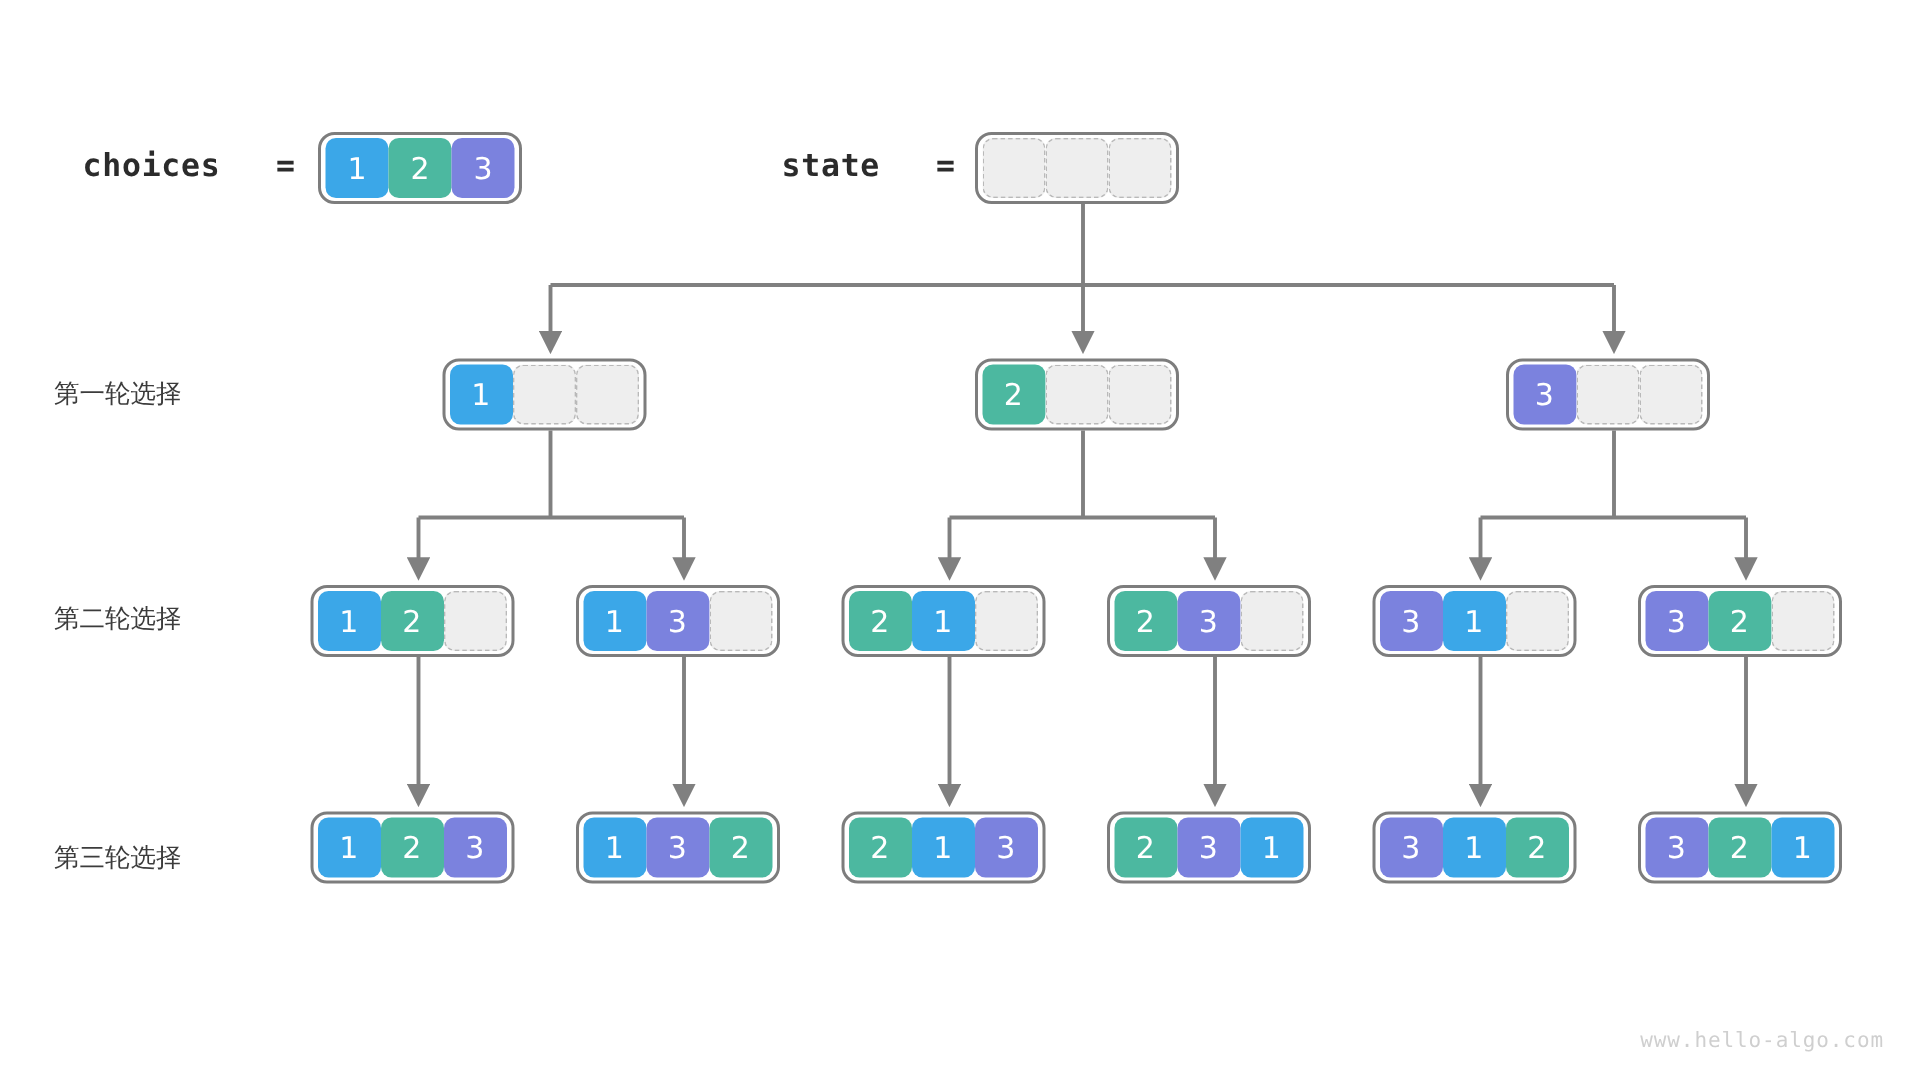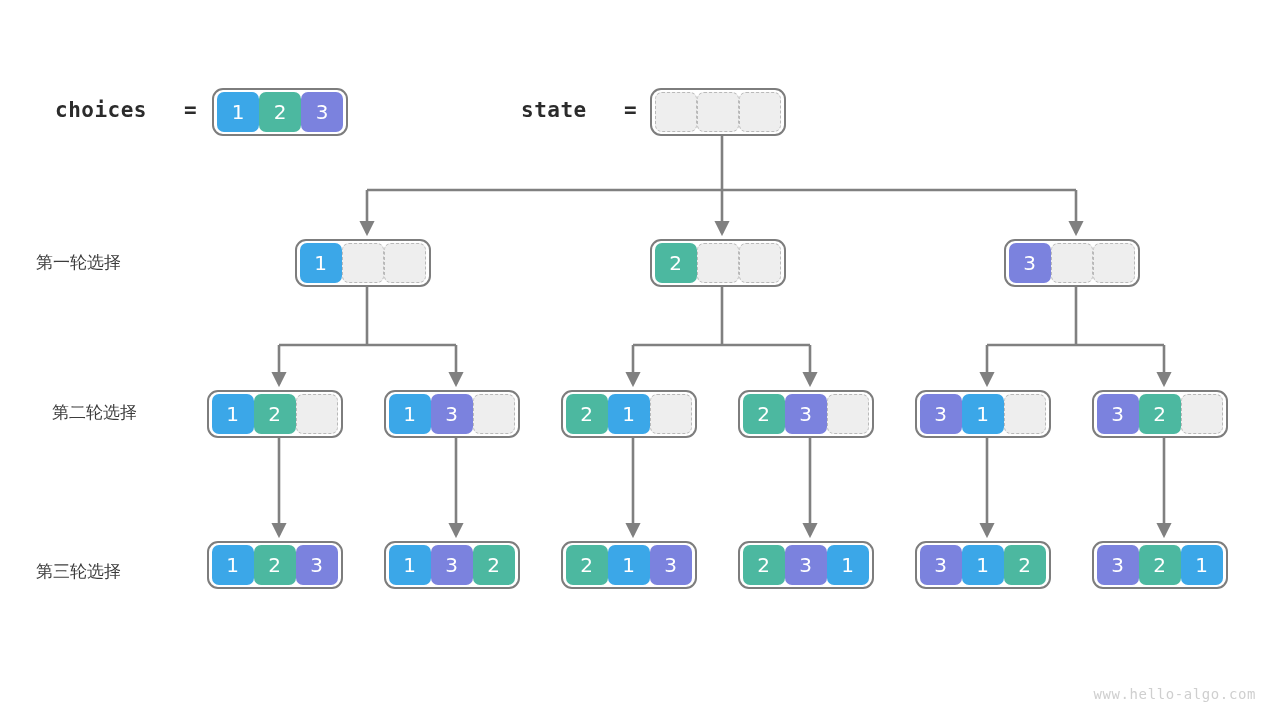--- a/index.html
+++ b/index.html
@@ -150,21 +150,21 @@
 
   <div class="eq-label" style="left:521px; top:98px;">state</div>
   <div class="eq-sign" style="left:624px; top:98px;">=</div>
   <div class="node" id="node-state" style="left:650px; top:88px;">
       <div class="cell empty"></div>
       <div class="cell empty"></div>
       <div class="cell empty"></div>
     </div>
 
   <div class="round-label" style="left:36px; top:251px;">第一轮选择</div>
-  <div class="round-label" style="left:52px; top:401px;">第二轮选择</div>
+  <div class="round-label" style="left:36px; top:401px;">第二轮选择</div>
   <div class="round-label" style="left:36px; top:560px;">第三轮选择</div>
 
   <div id="node-layer">
       <div class="node" style="left: 294.5px; top: 239px;">
         <div class="cell" style="background: rgb(59, 167, 232);">1</div>
         <div class="cell empty"></div>
         <div class="cell empty"></div>
       </div>
       <div class="node" style="left: 649.5px; top: 239px;">
         <div class="cell" style="background: rgb(76, 184, 160);">2</div>

